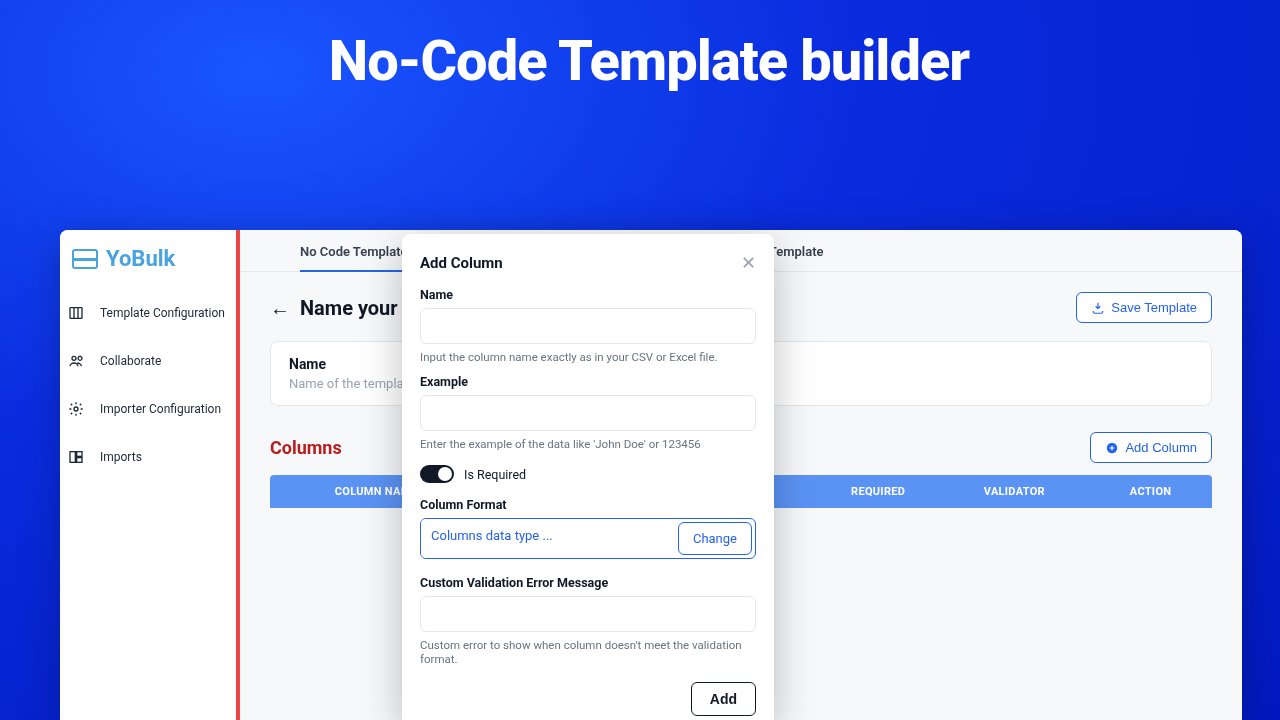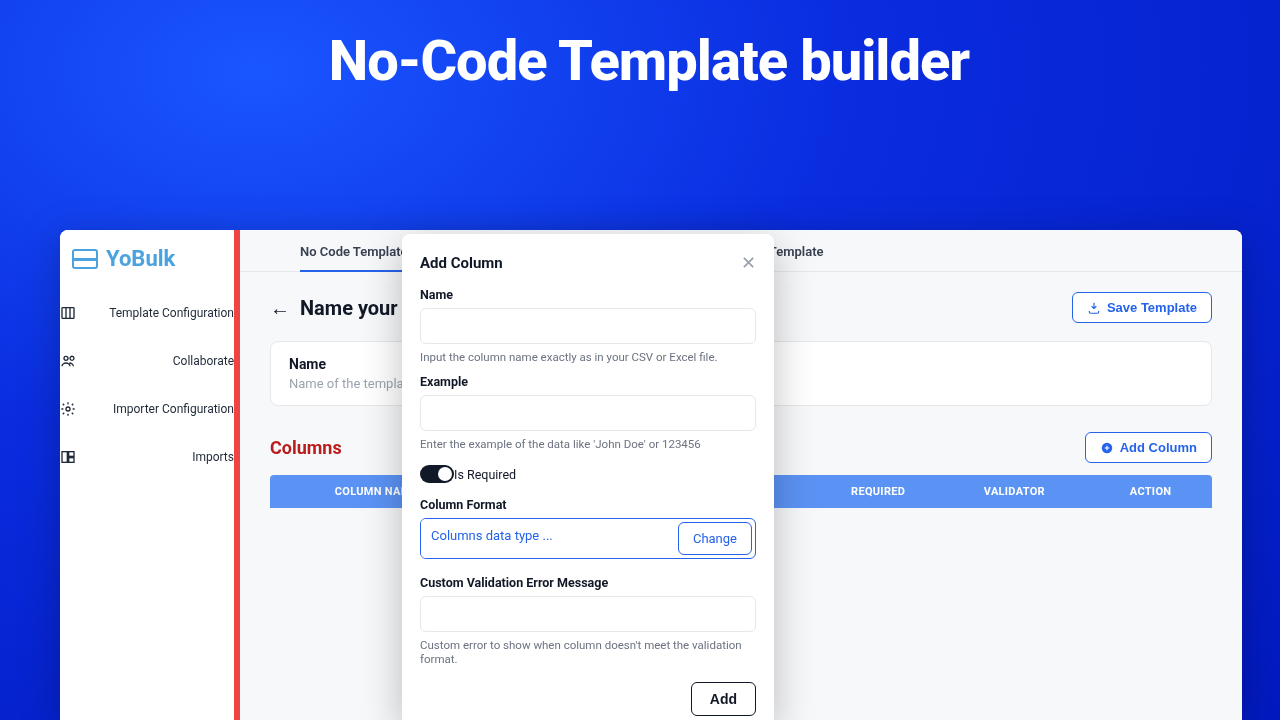--- a/index.html
+++ b/index.html
@@ -17,34 +17,34 @@
     left: 60px; right: 38px; top: 230px; bottom: 0;
     background: #f7f8fa;
     border-radius: 8px 8px 0 0;
     overflow: hidden;
     color: #111827;
     box-shadow: 0 8px 40px rgba(0,0,0,0.25);
   }
 
   .sidebar {
     position: absolute; left:0; top:0; bottom:0; width:180px;
-    background:#fff; border-right:6px solid #ef4444;
+    background:#fff; border-right:4px solid #ef4444;
     padding-top:8px;
   }
   .brand {
     display:flex; align-items:center; gap:8px;
     padding:8px 12px 18px; font-size:22px; font-weight:700; color:#4aa3df;
   }
   .brand .logo {
     width:26px; height:20px; border:2px solid #4aa3df; border-radius:3px; position:relative;
     background:linear-gradient(#fff 45%, #4aa3df 45% 60%, #fff 60%);
   }
   .nav-item {
-    display:flex; align-items:center; gap:23px;
-    padding:16px 0; font-size:12px; color:#1f2937; cursor:pointer;justify-content:space-between;
+    display:flex; align-items:center; gap:16px;
+    padding:16px 8px; font-size:12px; color:#1f2937; cursor:pointer;
   }
   .nav-item svg { width:16px; height:16px; flex-shrink:0; }
 
   .main {
     position:absolute; left:180px; right:0; top:0; bottom:0;
     background:#f7f8fa;
     padding:0;
   }
 
   .tabs {
@@ -62,21 +62,21 @@
   .content { padding:20px 30px; position:relative; }
 
   .title-row { display:flex; align-items:center; justify-content:space-between; margin-bottom:18px; }
   .title-left { display:flex; align-items:center; gap:10px; }
   .title-left h2 { font-size:20px; font-weight:700; color:#111827; }
   .arrow-back { font-size:20px; line-height:1; cursor:pointer; }
 
   .btn-outline-blue {
     display:inline-flex; align-items:center; gap:6px;
     border:1px solid #2563eb; color:#2563eb; background:#fff;
-    padding:7px 14px; border-radius:6px; font-size:13px; font-weight:700; cursor:pointer;
+    padding:7px 14px; border-radius:6px; font-size:13px; font-weight:400; cursor:pointer;
   }
   .btn-outline-blue svg { width:14px; height:14px; }
 
   .card {
     background:#fff; border:1px solid #e5e7eb; border-radius:8px;
     padding:14px 18px; margin-bottom:26px;
   }
   .card .label { font-size:14px; font-weight:700; color:#111827; margin-bottom:4px; }
   .card .sub { font-size:13px; color:#9ca3af; }
 
@@ -100,21 +100,21 @@
   }
   .modal-hd { display:flex; justify-content:space-between; align-items:center; margin-bottom:14px; }
   .modal-hd h4 { font-size:15px; font-weight:700; }
   .close { color:#9ca3af; font-size:18px; cursor:pointer; }
   .field-lbl { font-size:12.5px; font-weight:700; margin-bottom:6px; margin-top:10px; }
   .input {
     width:100%; height:36px; border:1px solid #e5e7eb; border-radius:6px; background:#fff;
     padding:0 10px; font-size:13px;
   }
   .help { font-size:11.5px; color:#6b7280; margin-top:6px; }
-  .toggle-row { display:flex; align-items:center; margin-top:14px; }
+  .toggle-row { display:flex; align-items:center; gap:10px; margin-top:14px; }
   .toggle {
     width:34px; height:18px; background:#111827; border-radius:999px; position:relative; cursor:pointer;
   }
   .toggle .knob {
     position:absolute; width:14px; height:14px; background:#fff; border-radius:50%;
     top:2px; right:2px;
   }
   .format-row {
     display:flex; border:1px solid #2563eb; border-radius:6px; overflow:hidden; margin-top:6px;
   }

